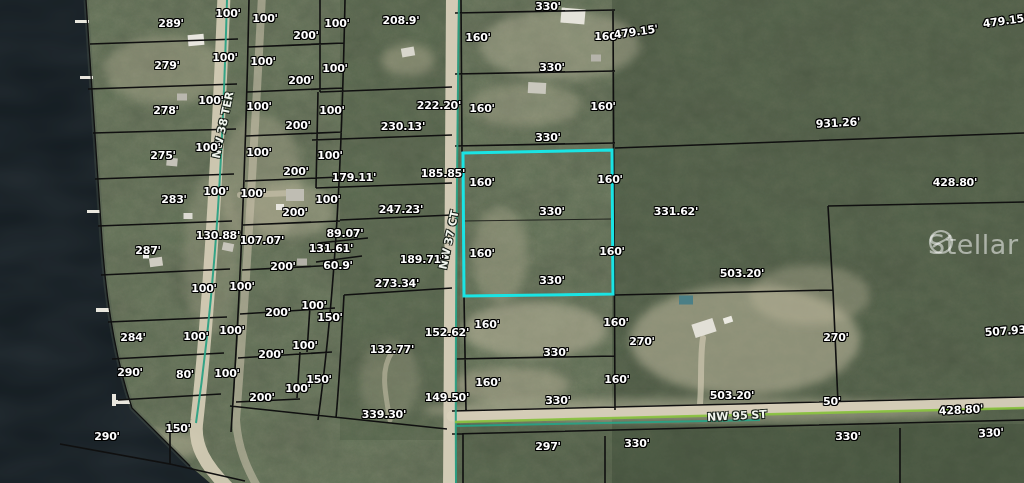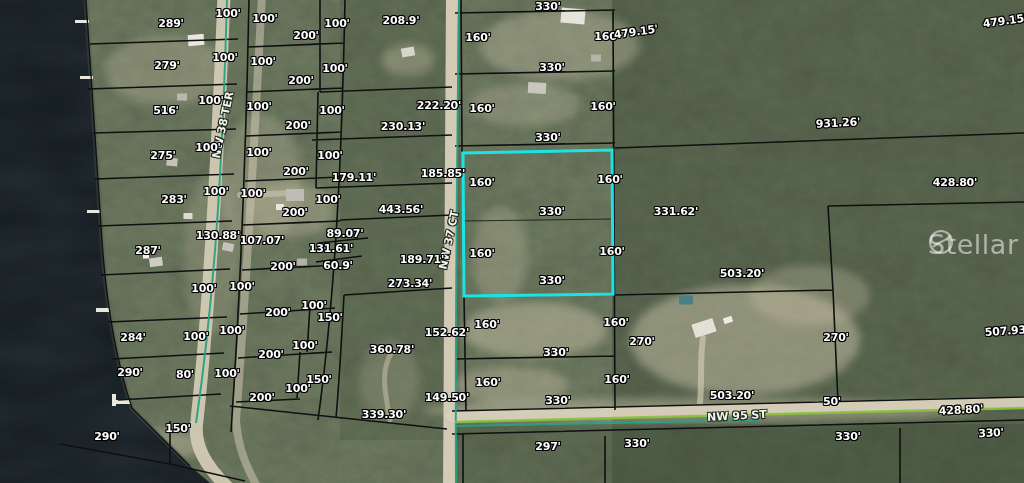--- a/index.html
+++ b/index.html
@@ -207,21 +207,21 @@
       <div class="dim-label" style="left: 478px; top: 37px; transform: translate(-50%, -50%) rotate(0deg);">160'</div>
       <div class="dim-label" style="left: 607px; top: 36px; transform: translate(-50%, -50%) rotate(0deg);">160'</div>
       <div class="dim-label" style="left: 636px; top: 32px; transform: translate(-50%, -50%) rotate(-8deg);">479.15'</div>
       <div class="dim-label" style="left: 1005px; top: 21px; transform: translate(-50%, -50%) rotate(-8deg);">479.15'</div>
       <div class="dim-label" style="left: 167px; top: 65px; transform: translate(-50%, -50%) rotate(0deg);">279'</div>
       <div class="dim-label" style="left: 225px; top: 57px; transform: translate(-50%, -50%) rotate(0deg);">100'</div>
       <div class="dim-label" style="left: 263px; top: 61px; transform: translate(-50%, -50%) rotate(0deg);">100'</div>
       <div class="dim-label" style="left: 335px; top: 68px; transform: translate(-50%, -50%) rotate(0deg);">100'</div>
       <div class="dim-label" style="left: 301px; top: 80px; transform: translate(-50%, -50%) rotate(0deg);">200'</div>
       <div class="dim-label" style="left: 552px; top: 67px; transform: translate(-50%, -50%) rotate(0deg);">330'</div>
-      <div class="dim-label" style="left: 166px; top: 110px; transform: translate(-50%, -50%) rotate(0deg);">516'</div>
+      <div class="dim-label" style="left: 166px; top: 110px; transform: translate(-50%, -50%) rotate(0deg);">278'</div>
       <div class="dim-label" style="left: 211px; top: 100px; transform: translate(-50%, -50%) rotate(0deg);">100'</div>
       <div class="dim-label" style="left: 259px; top: 106px; transform: translate(-50%, -50%) rotate(0deg);">100'</div>
       <div class="dim-label" style="left: 332px; top: 110px; transform: translate(-50%, -50%) rotate(0deg);">100'</div>
       <div class="dim-label" style="left: 298px; top: 125px; transform: translate(-50%, -50%) rotate(0deg);">200'</div>
       <div class="dim-label" style="left: 439px; top: 105px; transform: translate(-50%, -50%) rotate(0deg);">222.20'</div>
       <div class="dim-label" style="left: 403px; top: 126px; transform: translate(-50%, -50%) rotate(0deg);">230.13'</div>
       <div class="dim-label" style="left: 482px; top: 108px; transform: translate(-50%, -50%) rotate(0deg);">160'</div>
       <div class="dim-label" style="left: 603px; top: 106px; transform: translate(-50%, -50%) rotate(0deg);">160'</div>
       <div class="dim-label" style="left: 548px; top: 137px; transform: translate(-50%, -50%) rotate(0deg);">330'</div>
       <div class="dim-label" style="left: 838px; top: 123px; transform: translate(-50%, -50%) rotate(-3deg);">931.26'</div>
@@ -232,46 +232,46 @@
       <div class="dim-label" style="left: 296px; top: 171px; transform: translate(-50%, -50%) rotate(0deg);">200'</div>
       <div class="dim-label" style="left: 354px; top: 177px; transform: translate(-50%, -50%) rotate(0deg);">179.11'</div>
       <div class="dim-label" style="left: 443px; top: 173px; transform: translate(-50%, -50%) rotate(0deg);">185.85'</div>
       <div class="dim-label" style="left: 482px; top: 182px; transform: translate(-50%, -50%) rotate(0deg);">160'</div>
       <div class="dim-label" style="left: 610px; top: 179px; transform: translate(-50%, -50%) rotate(0deg);">160'</div>
       <div class="dim-label" style="left: 158px; top: 199px; transform: translate(-50%, -50%) rotate(0deg); margin-left: 16px;">283'</div>
       <div class="dim-label" style="left: 216px; top: 191px; transform: translate(-50%, -50%) rotate(0deg);">100'</div>
       <div class="dim-label" style="left: 253px; top: 193px; transform: translate(-50%, -50%) rotate(0deg);">100'</div>
       <div class="dim-label" style="left: 328px; top: 199px; transform: translate(-50%, -50%) rotate(0deg);">100'</div>
       <div class="dim-label" style="left: 295px; top: 212px; transform: translate(-50%, -50%) rotate(0deg);">200'</div>
-      <div class="dim-label" style="left: 401px; top: 209px; transform: translate(-50%, -50%) rotate(0deg);">443.56'</div>
+      <div class="dim-label" style="left: 401px; top: 209px; transform: translate(-50%, -50%) rotate(0deg);">247.23'</div>
       <div class="dim-label" style="left: 552px; top: 211px; transform: translate(-50%, -50%) rotate(0deg);">330'</div>
       <div class="dim-label" style="left: 640px; top: 211px; transform: translate(-50%, -50%) rotate(0deg); margin-left: 36px;">331.62'</div>
       <div class="dim-label" style="left: 955px; top: 182px; transform: translate(-50%, -50%) rotate(0deg);">428.80'</div>
       <div class="dim-label" style="left: 148px; top: 250px; transform: translate(-50%, -50%) rotate(0deg);">287'</div>
       <div class="dim-label" style="left: 218px; top: 235px; transform: translate(-50%, -50%) rotate(0deg);">130.88'</div>
       <div class="dim-label" style="left: 262px; top: 240px; transform: translate(-50%, -50%) rotate(0deg);">107.07'</div>
       <div class="dim-label" style="left: 345px; top: 233px; transform: translate(-50%, -50%) rotate(0deg);">89.07'</div>
       <div class="dim-label" style="left: 331px; top: 248px; transform: translate(-50%, -50%) rotate(0deg);">131.61'</div>
       <div class="dim-label" style="left: 338px; top: 265px; transform: translate(-50%, -50%) rotate(0deg);">60.9'</div>
       <div class="dim-label" style="left: 283px; top: 266px; transform: translate(-50%, -50%) rotate(0deg);">200'</div>
       <div class="dim-label" style="left: 422px; top: 259px; transform: translate(-50%, -50%) rotate(0deg);">189.71'</div>
       <div class="dim-label" style="left: 482px; top: 253px; transform: translate(-50%, -50%) rotate(0deg);">160'</div>
       <div class="dim-label" style="left: 612px; top: 251px; transform: translate(-50%, -50%) rotate(0deg);">160'</div>
       <div class="dim-label" style="left: 552px; top: 280px; transform: translate(-50%, -50%) rotate(0deg);">330'</div>
       <div class="dim-label" style="left: 742px; top: 273px; transform: translate(-50%, -50%) rotate(0deg);">503.20'</div>
-      <div class="dim-label" style="left: 410px; top: 283px; transform: translate(-50%, -50%) rotate(0deg); text-align: right;">273.34'</div>
+      <div class="dim-label" style="left: 397px; top: 283px; transform: translate(-50%, -50%) rotate(0deg); text-align: right;">273.34'</div>
       <div class="dim-label" style="left: 242px; top: 286px; transform: translate(-50%, -50%) rotate(0deg);">100'</div>
       <div class="dim-label" style="left: 204px; top: 288px; transform: translate(-50%, -50%) rotate(0deg);">100'</div>
       <div class="dim-label" style="left: 133px; top: 337px; transform: translate(-50%, -50%) rotate(0deg);">284'</div>
       <div class="dim-label" style="left: 196px; top: 336px; transform: translate(-50%, -50%) rotate(0deg);">100'</div>
       <div class="dim-label" style="left: 232px; top: 330px; transform: translate(-50%, -50%) rotate(0deg);">100'</div>
       <div class="dim-label" style="left: 278px; top: 312px; transform: translate(-50%, -50%) rotate(0deg);">200'</div>
       <div class="dim-label" style="left: 314px; top: 305px; transform: translate(-50%, -50%) rotate(0deg);">100'</div>
       <div class="dim-label" style="left: 330px; top: 317px; transform: translate(-50%, -50%) rotate(0deg);">150'</div>
-      <div class="dim-label" style="left: 392px; top: 349px; transform: translate(-50%, -50%) rotate(0deg);">360.78'</div>
+      <div class="dim-label" style="left: 392px; top: 349px; transform: translate(-50%, -50%) rotate(0deg);">132.77'</div>
       <div class="dim-label" style="left: 447px; top: 332px; transform: translate(-50%, -50%) rotate(0deg);">152.62'</div>
       <div class="dim-label" style="left: 487px; top: 324px; transform: translate(-50%, -50%) rotate(0deg);">160'</div>
       <div class="dim-label" style="left: 616px; top: 322px; transform: translate(-50%, -50%) rotate(0deg);">160'</div>
       <div class="dim-label" style="left: 642px; top: 341px; transform: translate(-50%, -50%) rotate(0deg);">270'</div>
       <div class="dim-label" style="left: 836px; top: 337px; transform: translate(-50%, -50%) rotate(0deg);">270'</div>
       <div class="dim-label" style="left: 1007px; top: 331px; transform: translate(-50%, -50%) rotate(-4deg);">507.93'</div>
       <div class="dim-label" style="left: 556px; top: 352px; transform: translate(-50%, -50%) rotate(0deg);">330'</div>
       <div class="dim-label" style="left: 130px; top: 372px; transform: translate(-50%, -50%) rotate(0deg);">290'</div>
       <div class="dim-label" style="left: 185px; top: 374px; transform: translate(-50%, -50%) rotate(0deg);">80'</div>
       <div class="dim-label" style="left: 227px; top: 373px; transform: translate(-50%, -50%) rotate(0deg);">100'</div>

